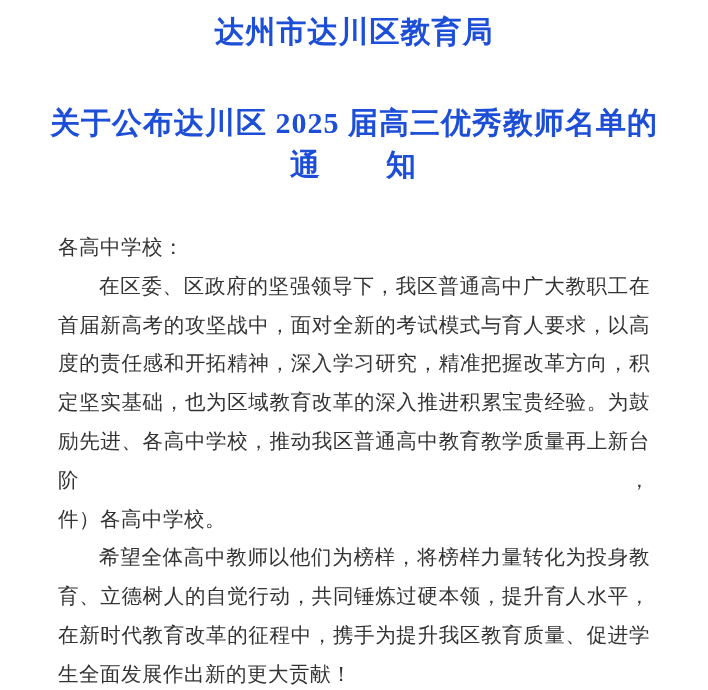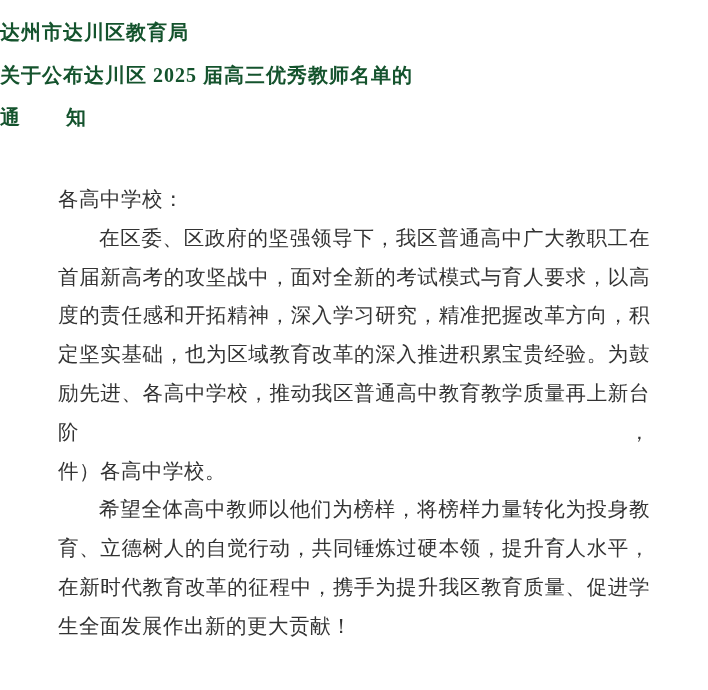--- a/index.html
+++ b/index.html
@@ -13,27 +13,28 @@
   .page {
     position: relative;
     width: 708px;
     height: 690px;
     background: #ffffff;
     font-family: "Liberation Serif", "DejaVu Serif", serif;
     box-sizing: border-box;
     padding-top: 10px;
   }
   .title {
+    text-align: center;
     font-weight: bold;
-    color: #14532d;
-    font-size: 20px;
+    color: #1d4ed8;
+    font-size: 30px;
     letter-spacing: 1px;
   }
   .title.t1 { line-height: 44px; }
-  .title.t2 { line-height: 42px; }
+  .title.t2 { line-height: 42px; margin-top: 48px; }
   .title.t3 { line-height: 42px; letter-spacing: 2px; }
   .doc-body {
     width: 592px;
     margin-left: 58px;
     margin-top: 42px;
     color: #333333;
     font-size: 20.5px;
   }
   .line {
     line-height: 38.8px;

